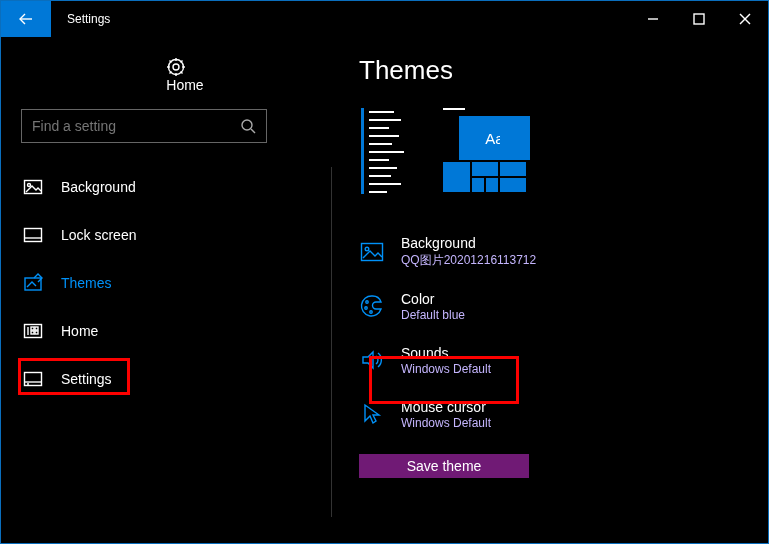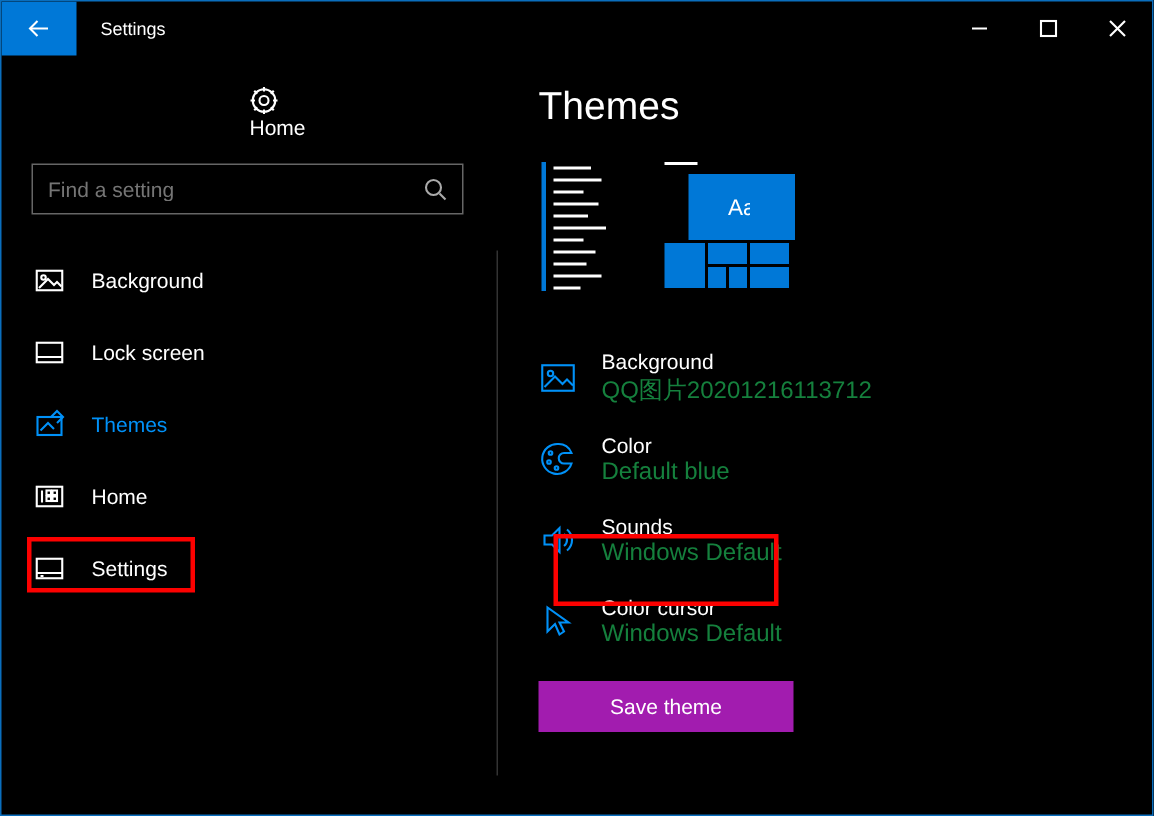--- a/index.html
+++ b/index.html
@@ -13,21 +13,21 @@
     .win-btn { width:46px; height:36px; display:flex; align-items:center; justify-content:center; }
     
     
     .content { display:flex; height: calc(544px - 36px); }
     .sidebar { width:330px; padding-left:20px; padding-top:20px; }
     .main { flex:1; padding-top:18px; padding-left:28px; padding-right:20px; position:relative;}
     
     
     .home-row { display:flex; align-items:center; height:40px; margin-bottom:12px;flex-direction:column;}
     .home-row .lbl { margin-left:18px; font-size:14px;}
-    .search-box { width:288px; height:34px; border:1px solid #666; display:flex; align-items:center; padding:0 10px; margin-bottom:24px;}
+    .search-box { width:246px; height:34px; border:1px solid #666; display:flex; align-items:center; padding:0 10px; margin-bottom:24px;}
     .search-box input { background:transparent; border:none; outline:none; color:#999; font-size:14px; flex:1;}
     .section-header { color:#888; font-size:14px; margin-bottom:18px;}
     .nav-item { display:flex; align-items:center; height:40px; margin-bottom:8px; padding-left:2px;}
     .nav-item .lbl { margin-left:18px; font-size:14px; color:#fff;}
     .nav-item.active .lbl { color:#0091f8;}
     .nav-item.active svg path, .nav-item.active svg rect, .nav-item.active svg line, .nav-item.active svg polyline { stroke:#0091f8; }
     .nav-icon-box { width:20px; height:20px; display:flex; align-items:center; justify-content:center;}
     
     
     .red-box { position:absolute; border:3px solid #fd0100; pointer-events:none; }
@@ -35,23 +35,23 @@
     
     .page-title { font-size:26px; font-weight:400; margin-bottom:22px;}
     .preview-row { display:flex; gap:14px; margin-bottom:34px;}
     .preview-desktop { width:70px; height:86px; position:relative;}
     .preview-start { width:85px; height:86px; position:relative;}
     
     .setting-row { display:flex; align-items:center; height:48px; margin-bottom:6px;}
     .setting-icon { width:26px; height:26px; display:flex; align-items:center; justify-content:center; margin-right:16px;}
     .setting-texts { display:flex; flex-direction:column;}
     .setting-title { font-size:14px; color:#fff;}
-    .setting-sub { font-size:16px; color:#15803d; margin-top:1px;}
-    
-    .save-btn { width:170px; height:34px; background:#a21caf; border:none; color:#fff; font-size:14px; margin-top:10px;text-align:center;}
+    .setting-sub { font-size:12px; color:#c4b5fd; margin-top:1px;}
+    
+    .save-btn { width:170px; height:24px; background:#701a75; border:none; color:#fff; font-size:14px; margin-top:10px;text-align:center;}
     
     .divider { position:absolute; left:0; top:130px; width:1px; height:350px; background:#333;}
     
     
     svg { overflow:visible; }
     .stroke-white { stroke:#fff; fill:none; stroke-width:1.4;}
     .stroke-blue { stroke:#0091f8; fill:none; stroke-width:1.4;}
   </style>
 </head>
 <body>
@@ -256,21 +256,21 @@
       </div>
     </div>
 
     <div class="setting-row">
       <div class="setting-icon">
         <svg width="22" height="22" class="stroke-blue">
             <path d="M4 2 L4 18 L9 13 L12 20 L15 18 L12 12 L18 12 Z"></path>
           </svg>
       </div>
       <div class="setting-texts">
-        <div class="setting-title">Color cursor</div>
+        <div class="setting-title">Mouse cursor</div>
         <div class="setting-sub">Windows Default</div>
       </div>
     </div>
 
     <button class="save-btn">Save theme</button>
   </div>
 </div>
 
 <div class="red-box" style="left:17px; top:357px; width:112px; height:37px;"></div>
 <div class="red-box" style="left:368px; top:355px; width:150px; height:48px;"></div>

